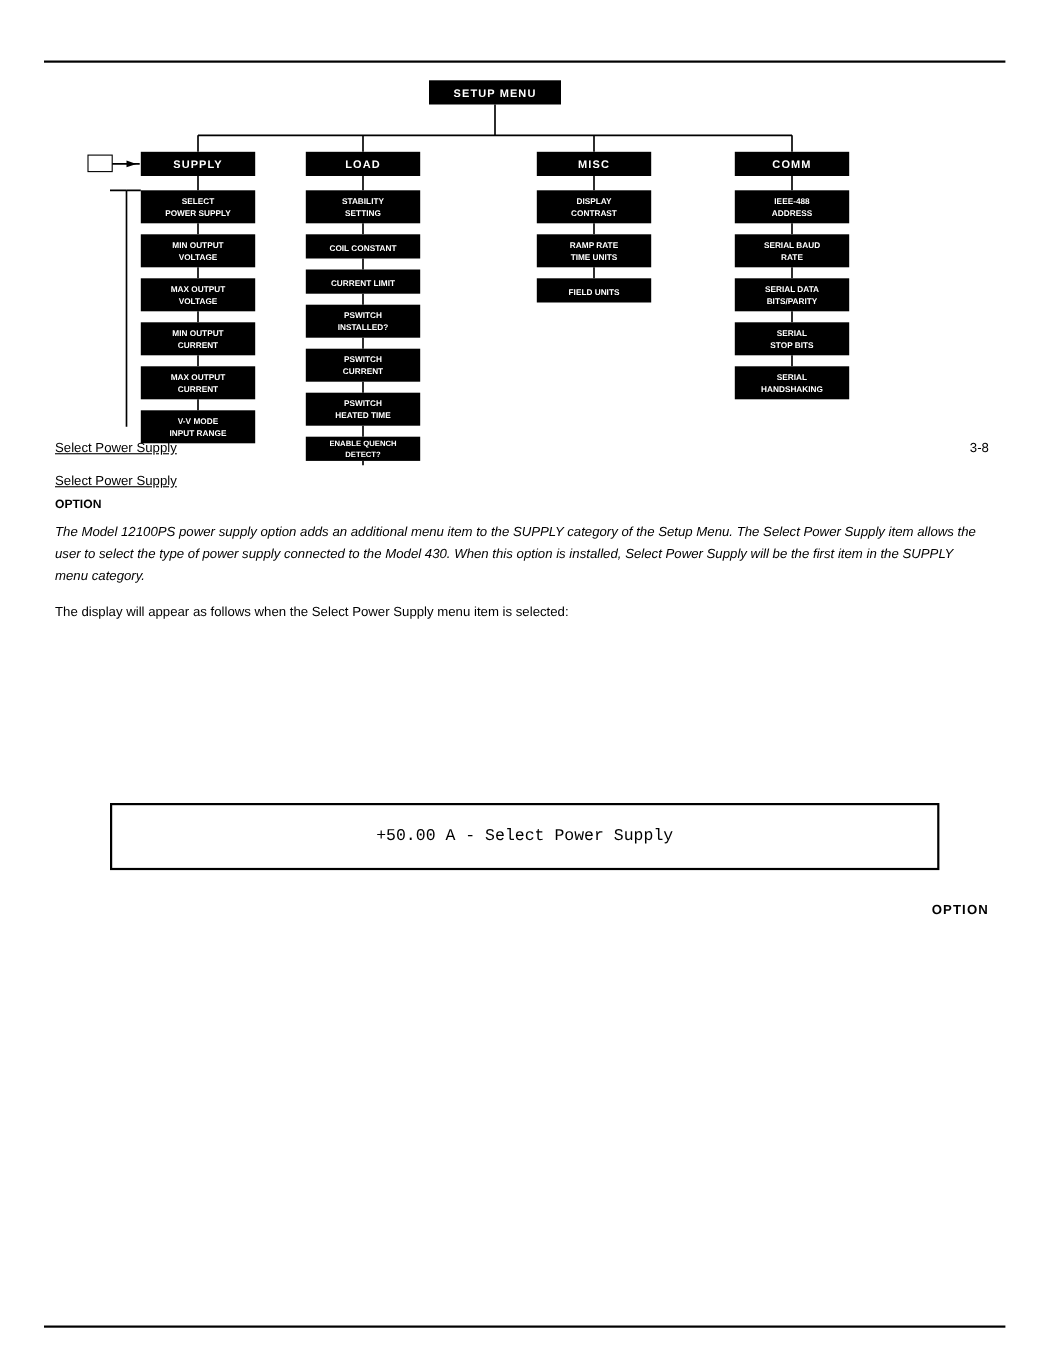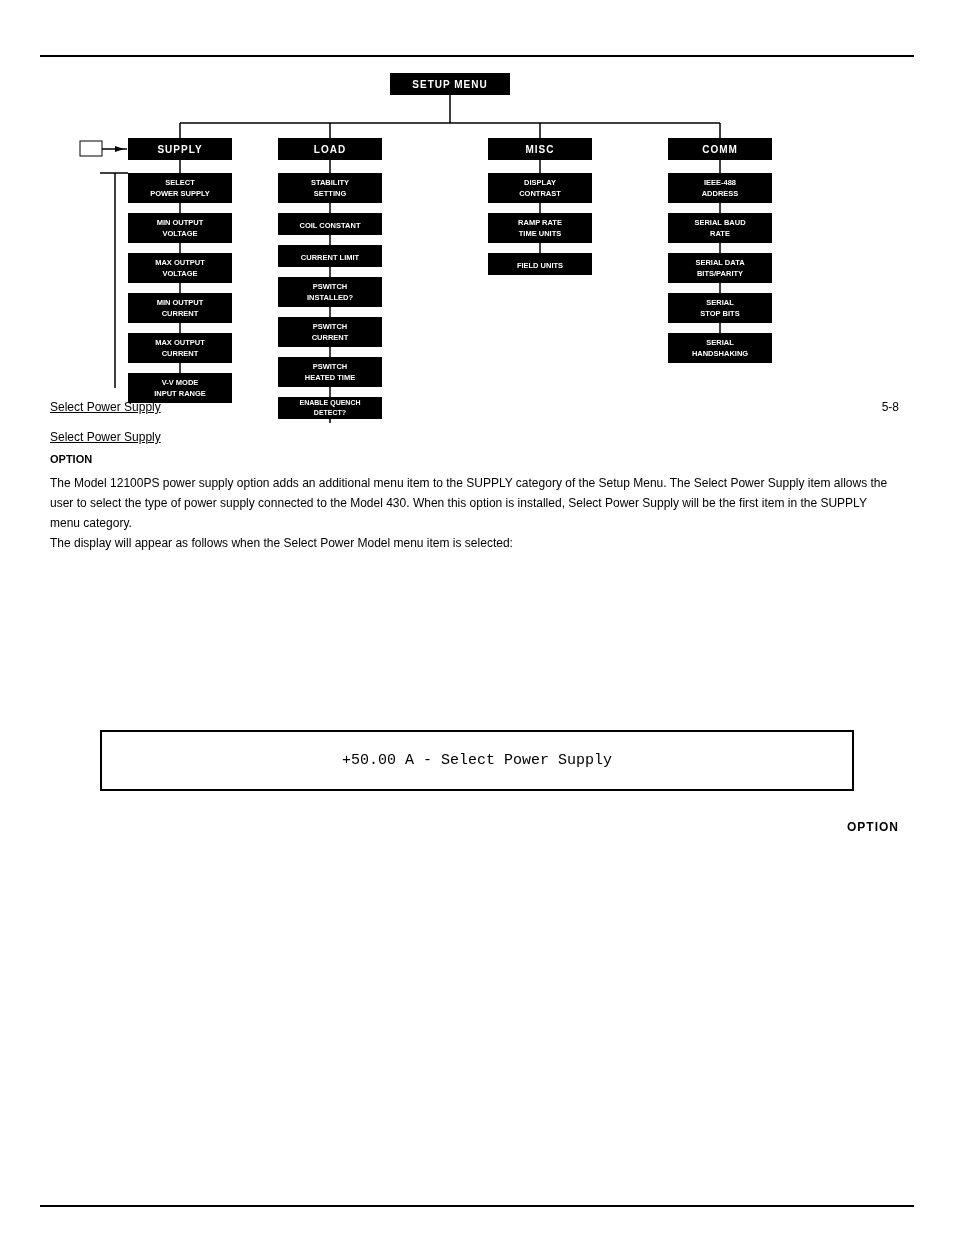--- a/index.html
+++ b/index.html
@@ -218,29 +218,29 @@
 
 <div style="position:absolute; top:430px; left:50px; font-size:12px;">
   <span style="text-decoration:underline;">Select Power Supply</span>
   <span style="float:right; margin-right:5px;"></span>
 </div>
 
 <div style="position:absolute; top:450px; left:50px; right:55px; font-size:12px; line-height:1.65;">
   <p style="font-weight:bold; font-size:11px; margin-bottom:6px;">
     <span>OPTION</span>
   </p>
-  <p style="margin-bottom:0;">The Model 12100PS power supply option adds an additional menu item to the SUPPLY category of the Setup Menu. The Select Power Supply item allows the user to select the type of power supply connected to the Model 430. When this option is installed, Select Power Supply will be the first item in the SUPPLY menu category.</p>
-  <p style="margin-bottom:12px;">The display will appear as follows when the Select Power Model menu item is selected:</p>
+  <p style="margin-bottom:13px;font-style:italic;">The Model 12100PS power supply option adds an additional menu item to the SUPPLY category of the Setup Menu. The Select Power Supply item allows the user to select the type of power supply connected to the Model 430. When this option is installed, Select Power Supply will be the first item in the SUPPLY menu category.</p>
+  <p style="margin-bottom:12px;">The display will appear as follows when the Select Power Supply menu item is selected:</p>
 </div>
 
 <div class="display-box">
   <div class="line1">+50.00 A  -   Select Power Supply</div>
 </div>
 
 <div class="option-label">OPTION</div>
 
 <div style="position:absolute; top:400px; left:50px; font-size:12px;">
   <span style="text-decoration:underline;">Select Power Supply</span>
 </div>
 
 <div style="position:absolute; top:400px; right:55px; font-size:12px;">
-  <span>5-8</span>
+  <span>3-8</span>
 </div>
 
 </body></html>

